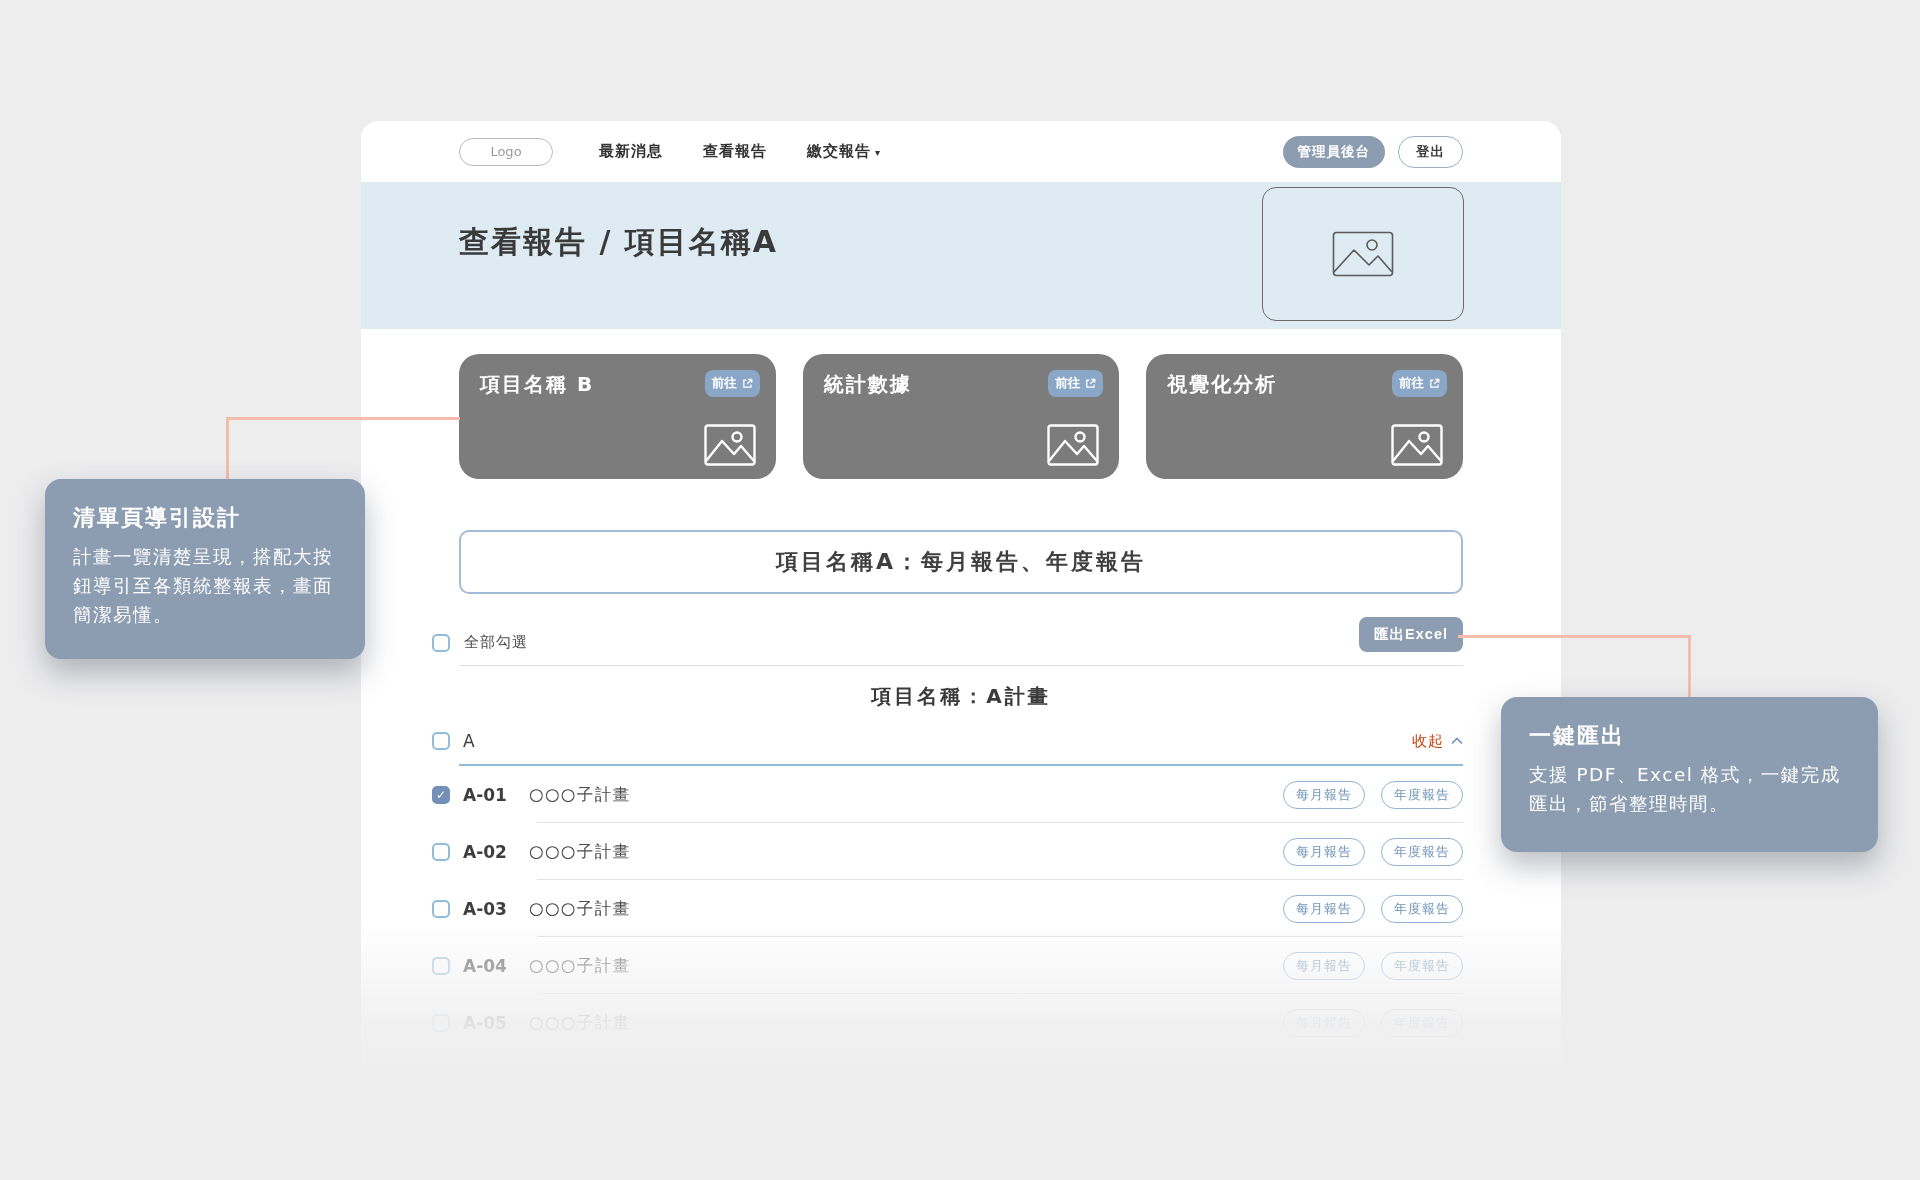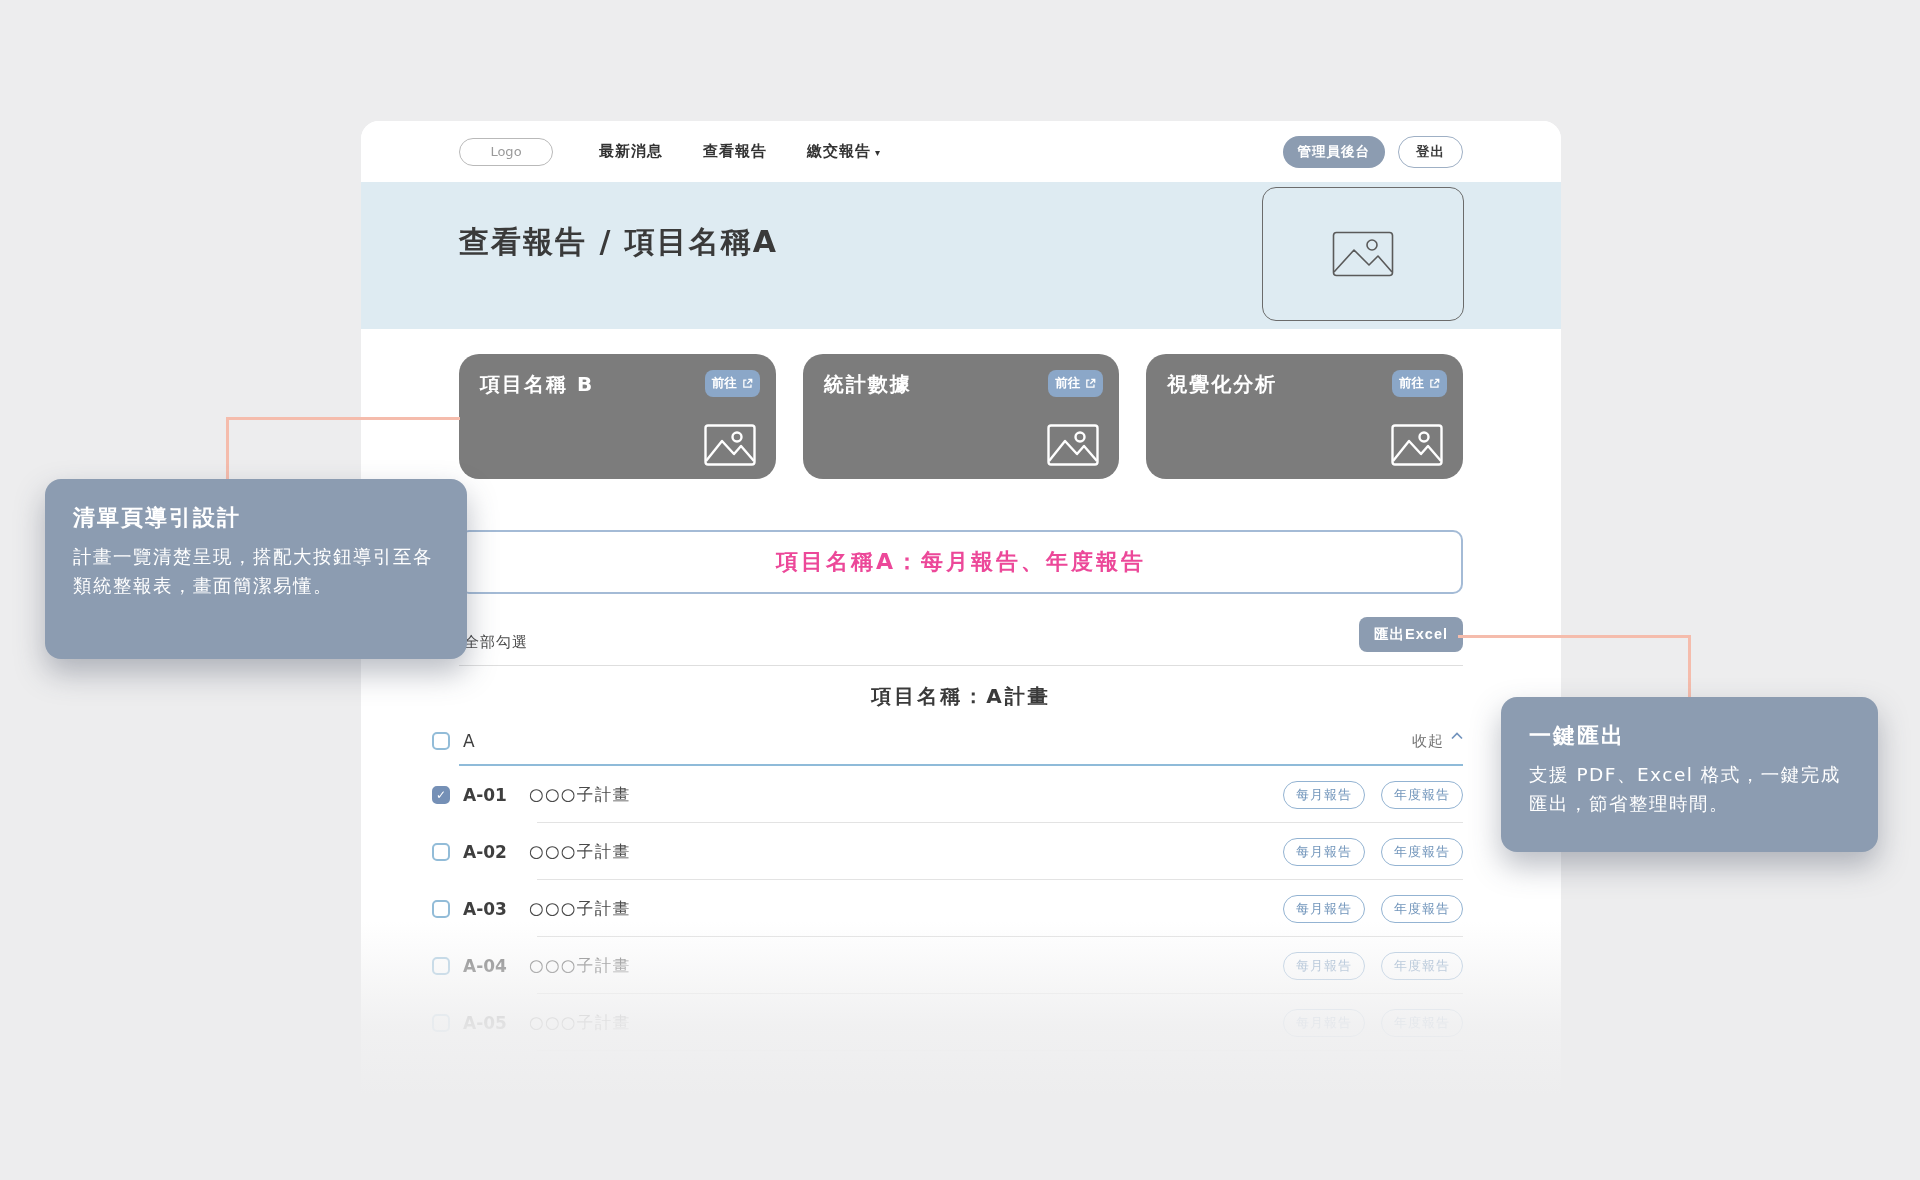--- a/index.html
+++ b/index.html
@@ -35,41 +35,41 @@
   .cards { display:flex; gap:27px; margin-top:25px; }
   .card { position:relative; flex:1; height:125px; background:#7C7C7C; border-radius:20px; padding:17px 21px; }
   .card-title { color:#fff; font-size:20px; font-weight:700; letter-spacing:2px; }
   .card-go { position:absolute; top:16px; right:16px; display:flex; align-items:center; gap:5px;
              background:#8BA7C8; color:#fff; font-size:12.5px; font-weight:600;
              padding:5px 7px; border-radius:8px; border:none; }
   .card-img-icon { position:absolute; right:20px; bottom:13px; }
 
   .banner { margin-top:51px; height:64px; border:2px solid #A4BBD6; border-radius:10px;
             display:flex; align-items:center; justify-content:center;
-            font-size:22px; font-weight:700; color:#ec4899; letter-spacing:3px; background:#fff; }
+            font-size:22px; font-weight:700; color:#404040; letter-spacing:3px; background:#fff; }
 
   .toolbar { margin-top:23px; display:flex; align-items:flex-end; }
   .checkbox { width:18px; height:18px; border:2px solid #92BCD8; border-radius:5px;
               background:#fff; flex:0 0 auto; }
   .checkbox.checked { background:#7590B6; border-color:#7590B6; color:#fff; font-size:12px;
                       display:flex; align-items:center; justify-content:center; }
   .outdent { margin-left:-27px; }
   .select-all-label { margin-left:14px; font-size:15px; color:#4a4a4a; letter-spacing:1px; }
   .btn-export { margin-left:auto; background:#8C9CB1; color:#fff; font-size:14.5px; font-weight:600;
                 padding:8px 15px; border-radius:8px; border:none; letter-spacing:1px; }
   .divider { margin-top:13px; border-top:1px solid #DEDEDE; }
 
   .section-title { margin-top:17px; text-align:center; font-size:20px; font-weight:700;
                    color:#3A3A3A; letter-spacing:3px; }
 
   .group-header { margin-top:21px; display:flex; align-items:center;
                   border-bottom:2px solid #8FBBD9; padding-bottom:13px; }
   .group-label { margin-left:13px; font-size:17px; color:#3F3F3F; }
-  .collapse-link { margin-left:auto; display:flex; align-items:flex-start; gap:7px;
-                   color:#737373; font-size:15px; cursor:pointer; letter-spacing:1px; }
+  .collapse-link { margin-left:auto; display:flex; align-items:center; gap:7px;
+                   color:#c2410c; font-size:15px; cursor:pointer; letter-spacing:1px; }
 
   .row { position:relative; display:flex; align-items:center; height:57px; }
   .row::after { content:""; position:absolute; left:78px; right:0; bottom:0; border-bottom:1px solid #E3E3E3; }
   .row-id { margin-left:13px; width:66px; font-size:17px; font-weight:600; color:#3F3F3F; }
   .row-name { font-size:16.5px; color:#4A4A4A; letter-spacing:1.5px; }
   .row-actions { margin-left:auto; display:flex; gap:16px; }
   .pill-btn { background:#fff; border:1.5px solid #93B3D2; color:#7195BB; font-size:13px;
               padding:4px 12px; border-radius:15px; letter-spacing:1px; }
   .row.fade-1 { opacity:0.65; }
   .row.fade-2 { opacity:0.38; }
@@ -81,21 +81,21 @@
   
   .connector { position:absolute; background:#F5BCAC; z-index:4; }
   .lconn-v { left:226px; top:417px; width:3px; height:64px; }
   .lconn-h { left:226px; top:417px; width:234px; height:3px; }
   .rconn-h { left:1458px; top:635px; width:233px; height:3px; }
   .rconn-v { left:1688px; top:635px; width:3px; height:64px; }
 
   
   .callout { position:absolute; background:#8C9CB1; border-radius:16px; color:#fff;
              padding:24px 28px; z-index:10; box-shadow:0 14px 30px rgba(60,70,90,0.35); }
-  .callout-left { left:45px; top:479px; width:422px; height:180px; }
+  .callout-left { left:45px; top:479px; width:320px; height:180px; }
   .callout-right { left:1501px; top:697px; width:377px; height:155px; }
   .callout-title { font-size:22px; font-weight:700; letter-spacing:2px; margin-bottom:9px; }
   .callout-body { font-size:18.5px; line-height:1.58; letter-spacing:1.5px; }
 
   svg { display:block; }
 </style>
 </head>
 <body>
 
 <div class="canvas">

